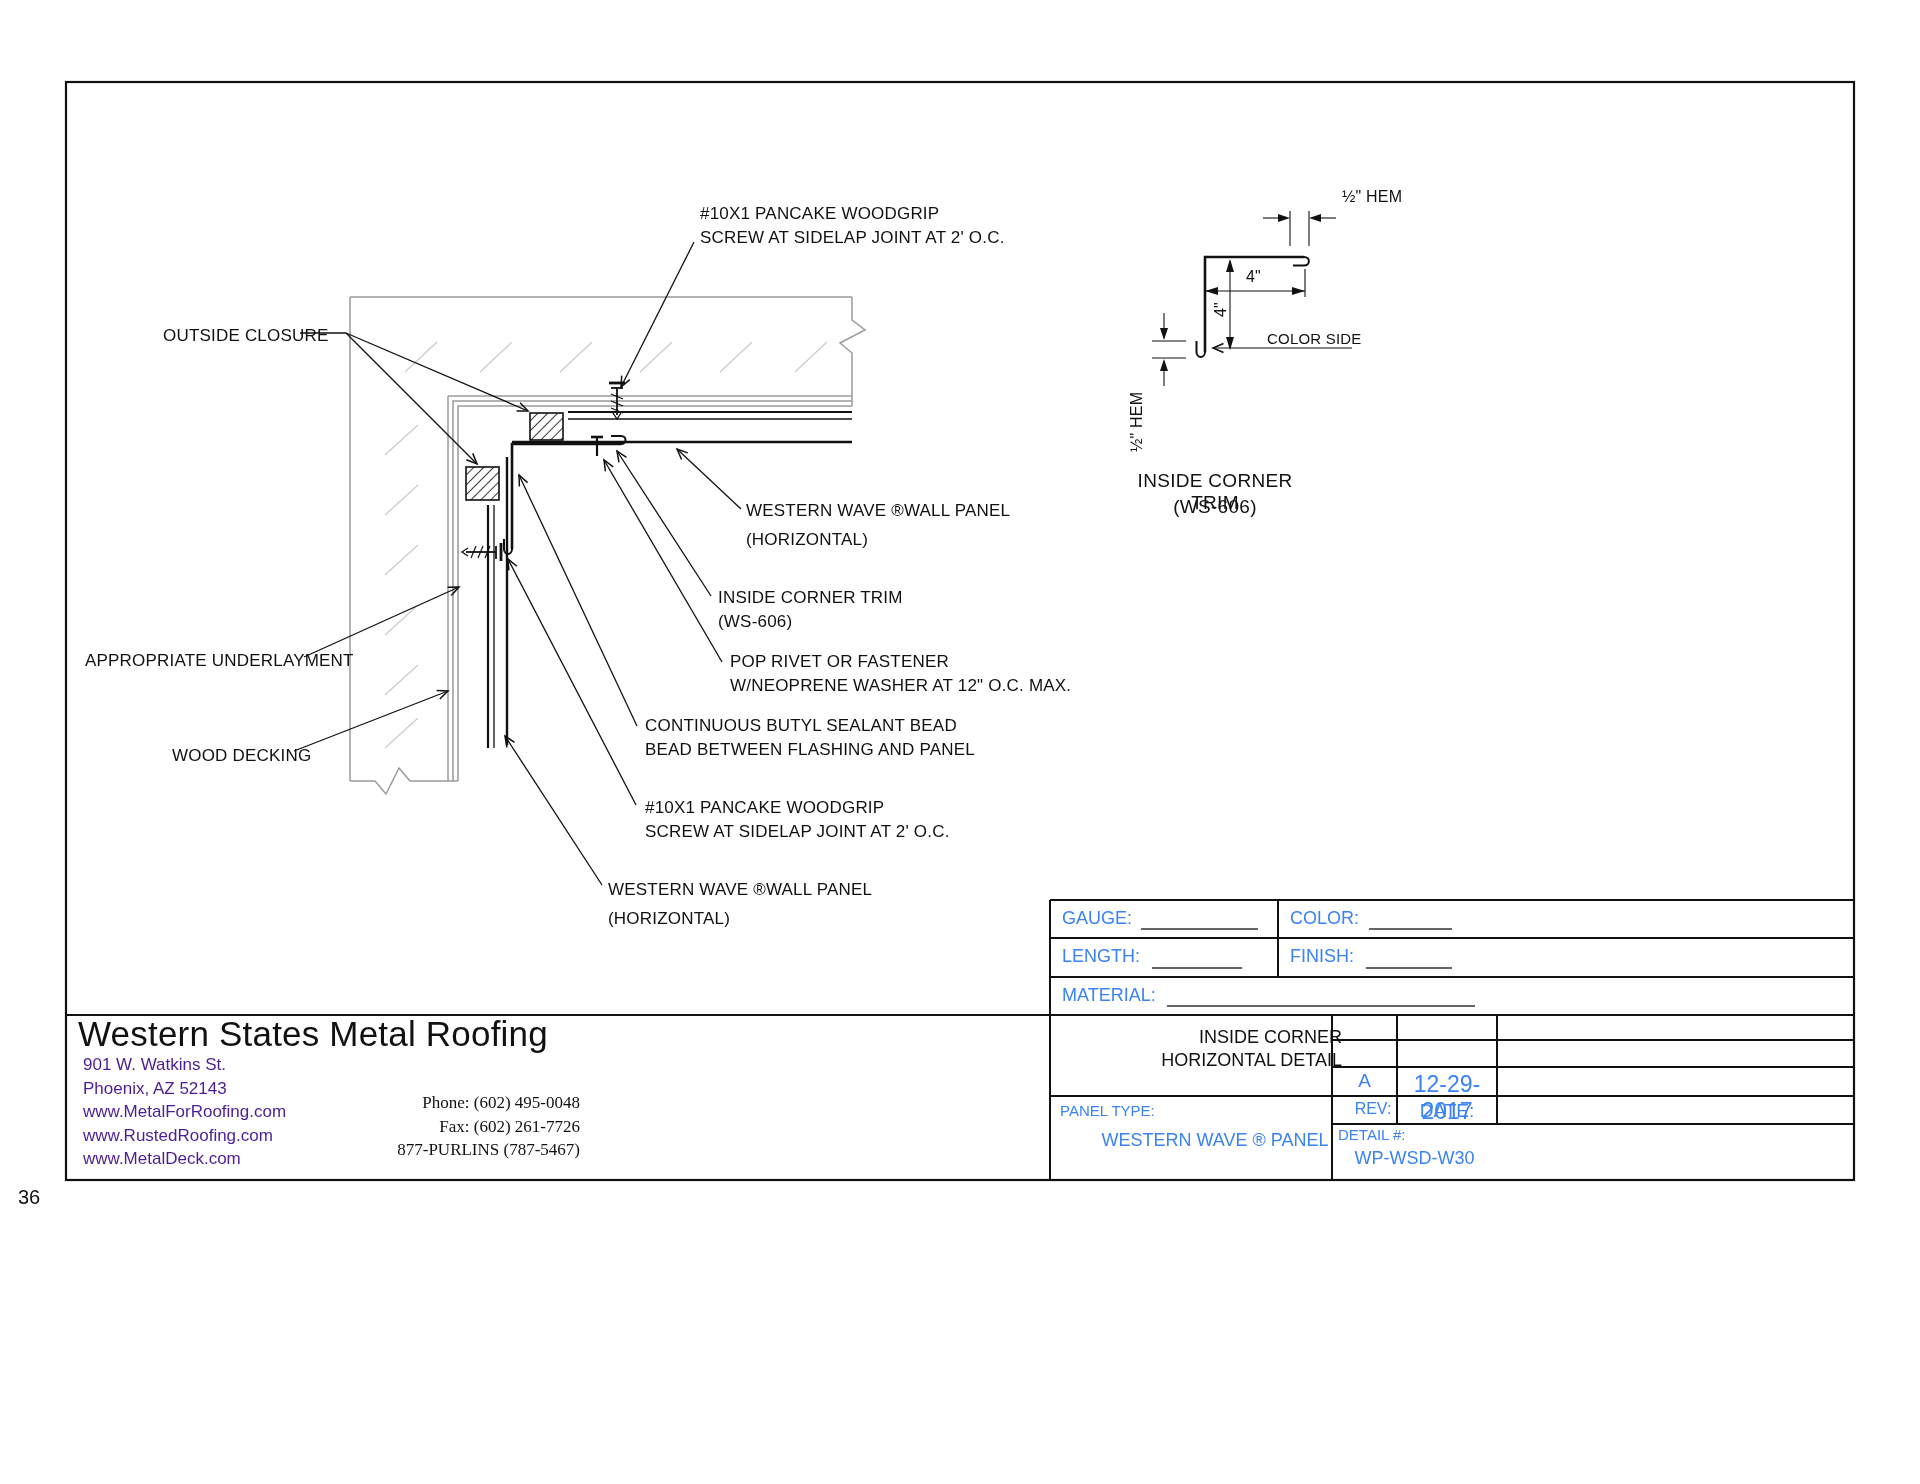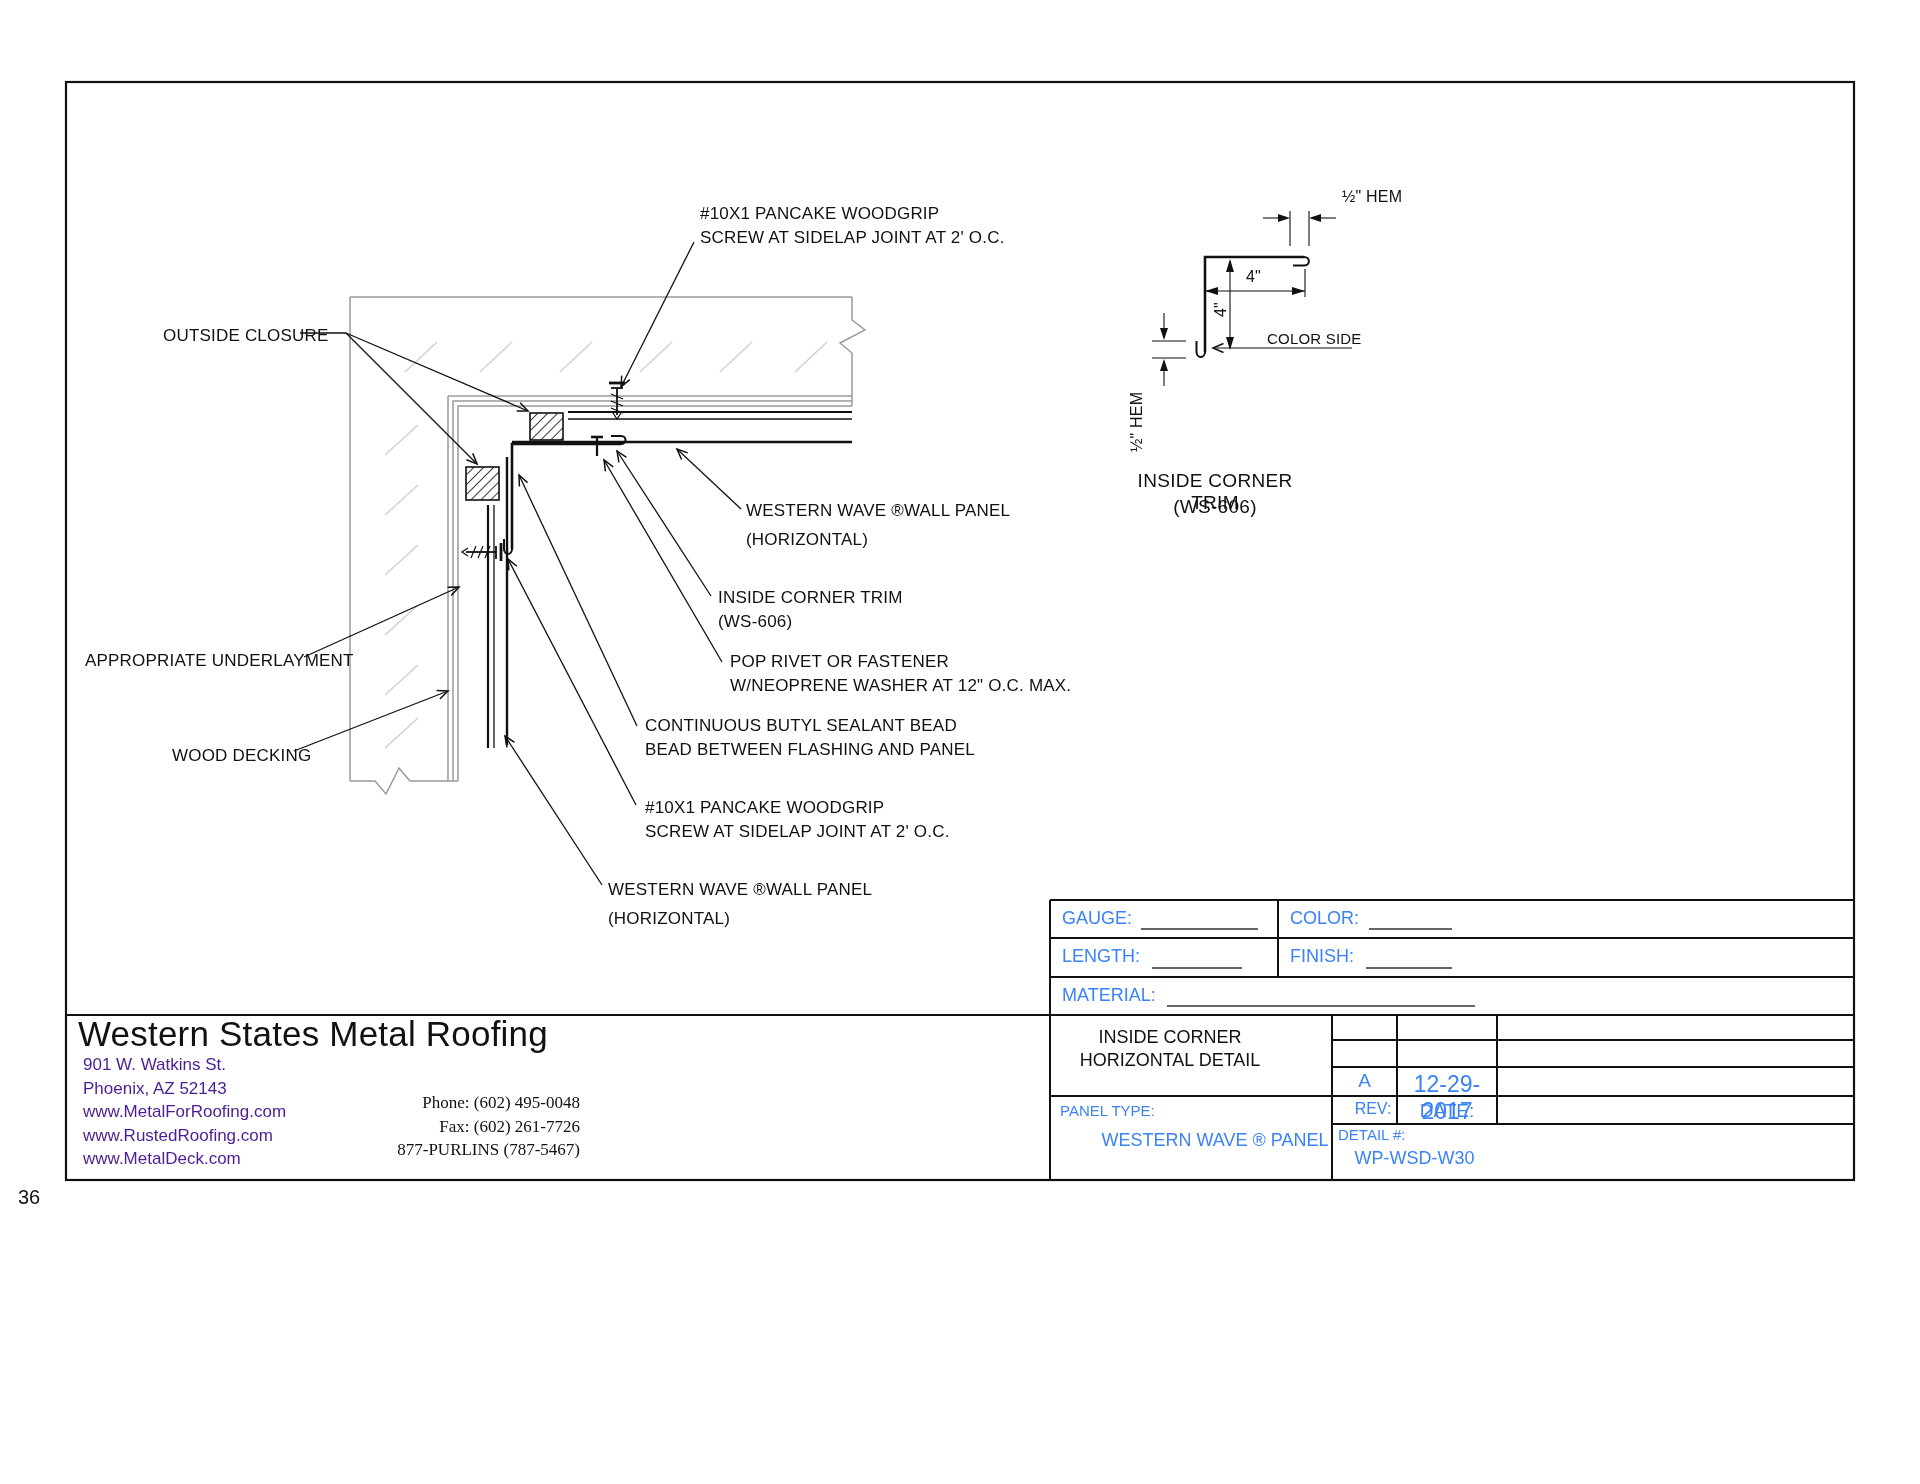--- a/index.html
+++ b/index.html
@@ -213,21 +213,21 @@
     <div>www.MetalForRoofing.com</div>
     <div>www.RustedRoofing.com</div>
     <div>www.MetalDeck.com</div>
   </div>
   <div class="contact" style="left:300px; top:1091px; width:280px;font-family:Liberation Serif, serif;">
     <div>Phone: (602) 495-0048</div>
     <div>Fax: (602) 261-7726</div>
     <div>877-PURLINS (787-5467)</div>
   </div>
 
-  <div class="dtitle" style="left:1050px; top:1026px; width:240px;">INSIDE CORNER
+  <div class="dtitle" style="left:1102px; top:1026px; width:240px;text-align:right;">INSIDE CORNER
 HORIZONTAL DETAIL</div>
   <div class="tb small" style="left:1060px; top:1102px;">PANEL TYPE:</div>
   <div class="tb center" style="left:1050px; top:1130px; width:282px;padding-left:48px;">WESTERN WAVE ® PANEL</div>
 
   <div class="tb center" style="left:1332px; top:1070px; width:65px; font-size:19px;">A</div>
   <div class="tb center" style="left:1397px; top:1071px; width:100px; font-size:23px;">12-29-2017</div>
   <div class="tb center" style="left:1332px; top:1100px; width:65px; font-size:16px;padding-left:17px;">REV:</div>
   <div class="tb center" style="left:1397px; top:1100px; width:100px; font-size:19px;">DATE:</div>
   <div class="tb small" style="left:1338px; top:1126px;">DETAIL #:</div>
   <div class="tb center" style="left:1332px; top:1148px; width:165px;">WP-WSD-W30</div>

